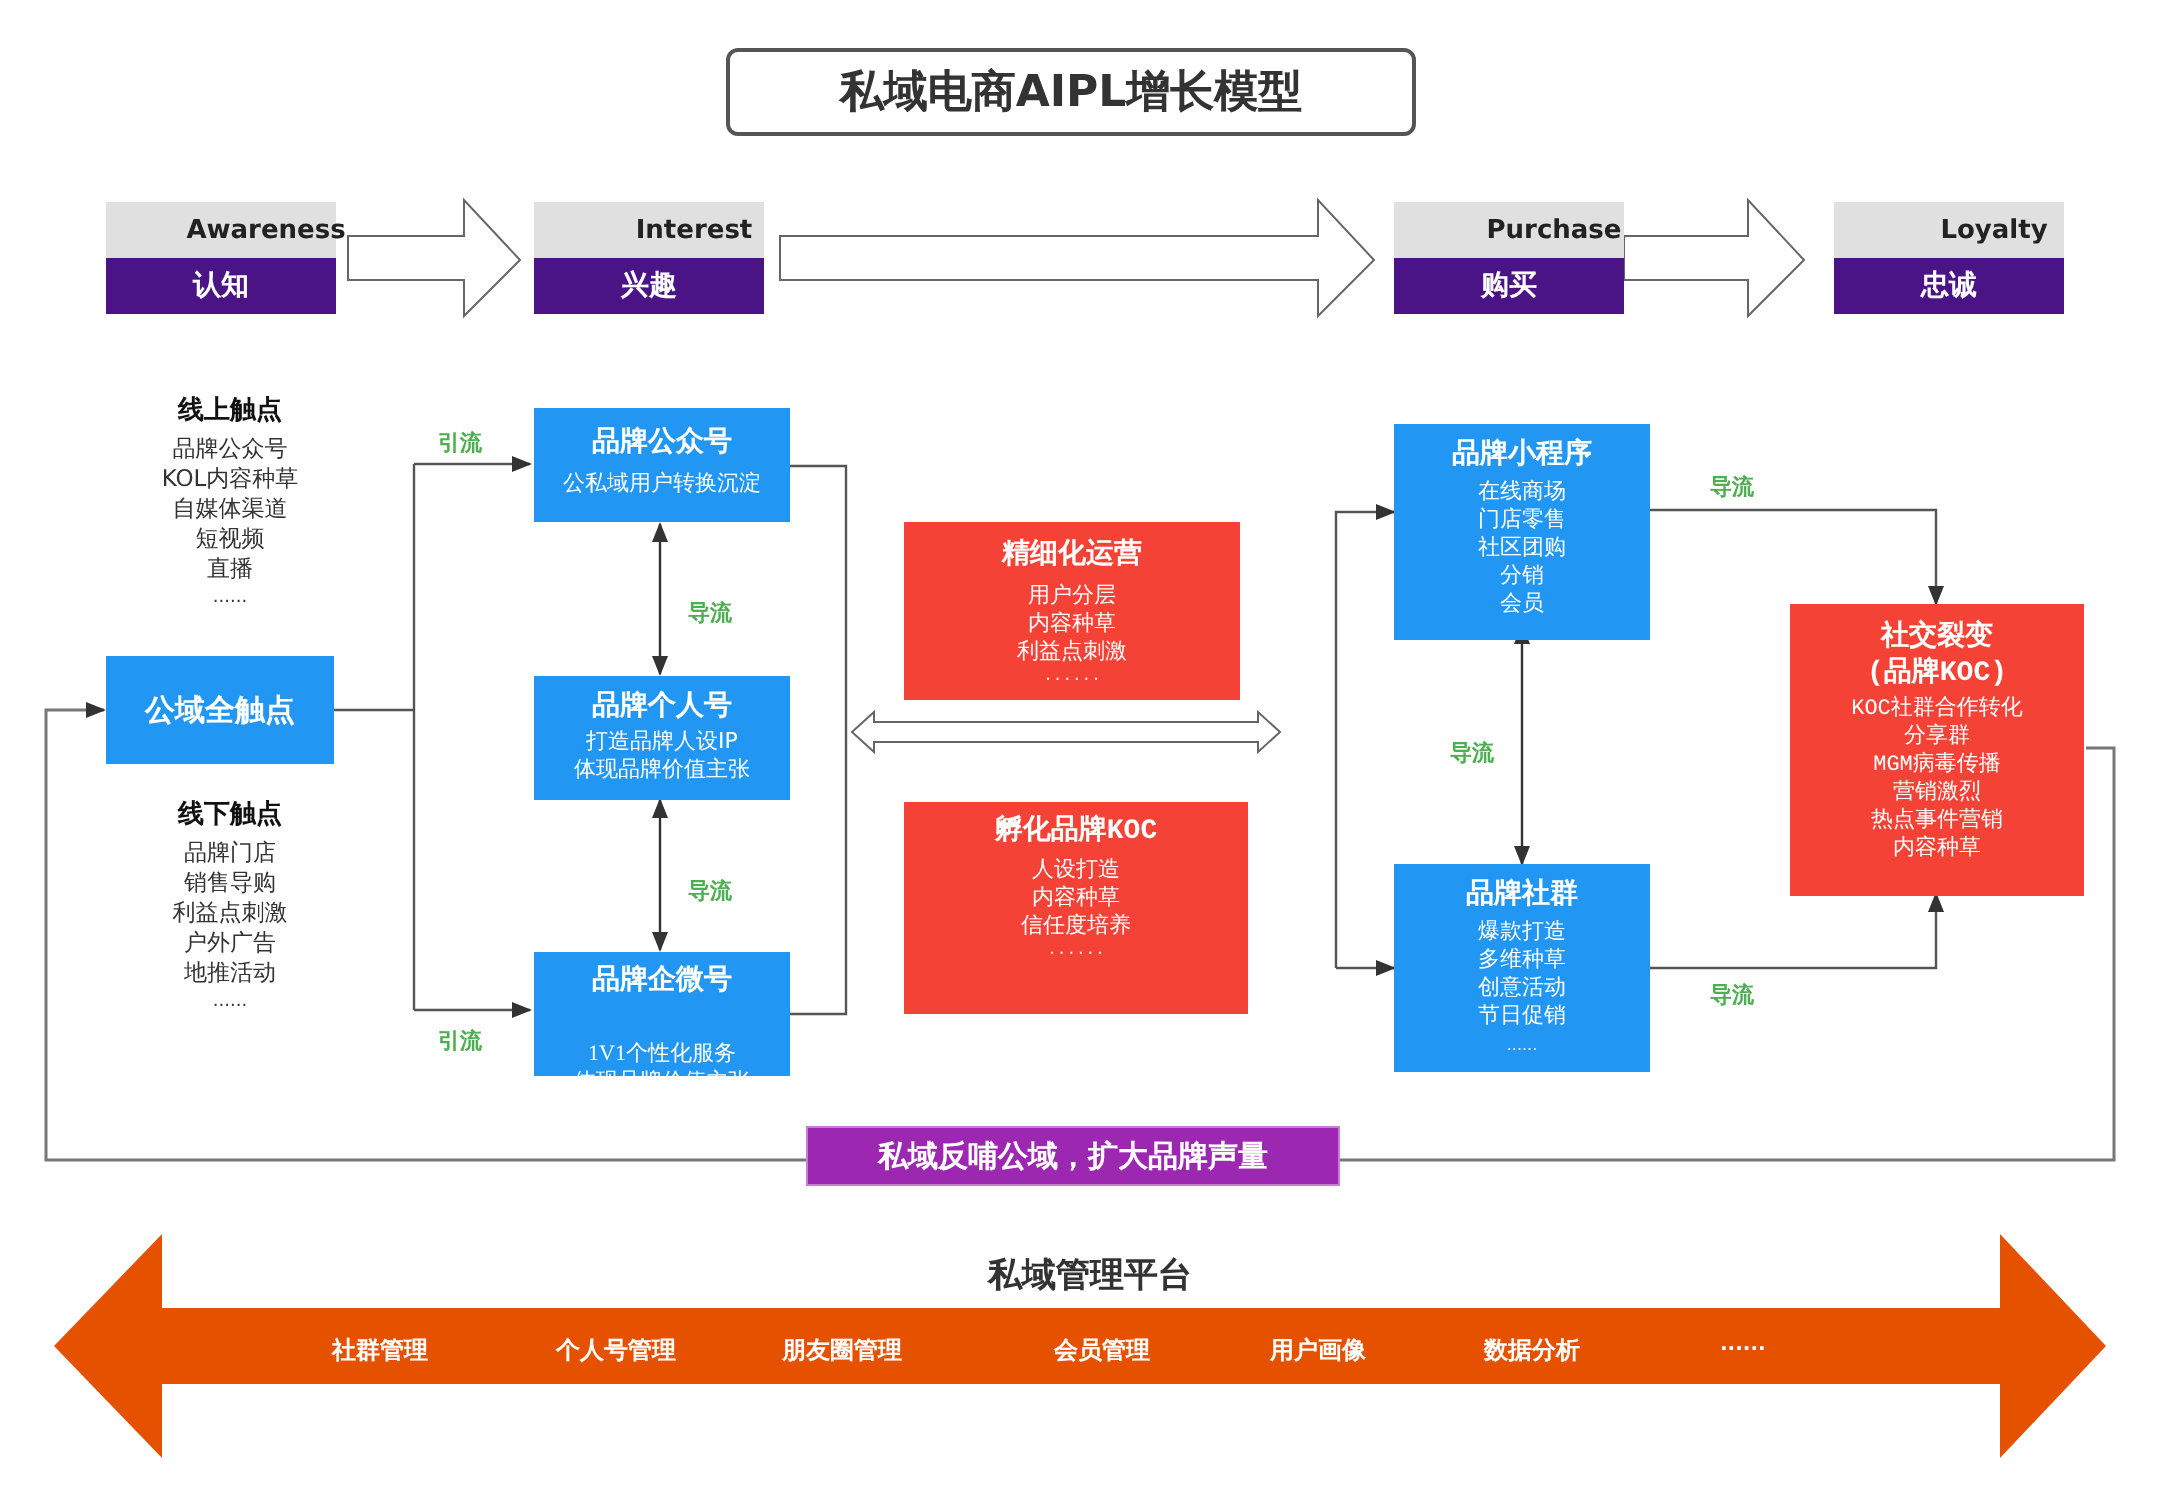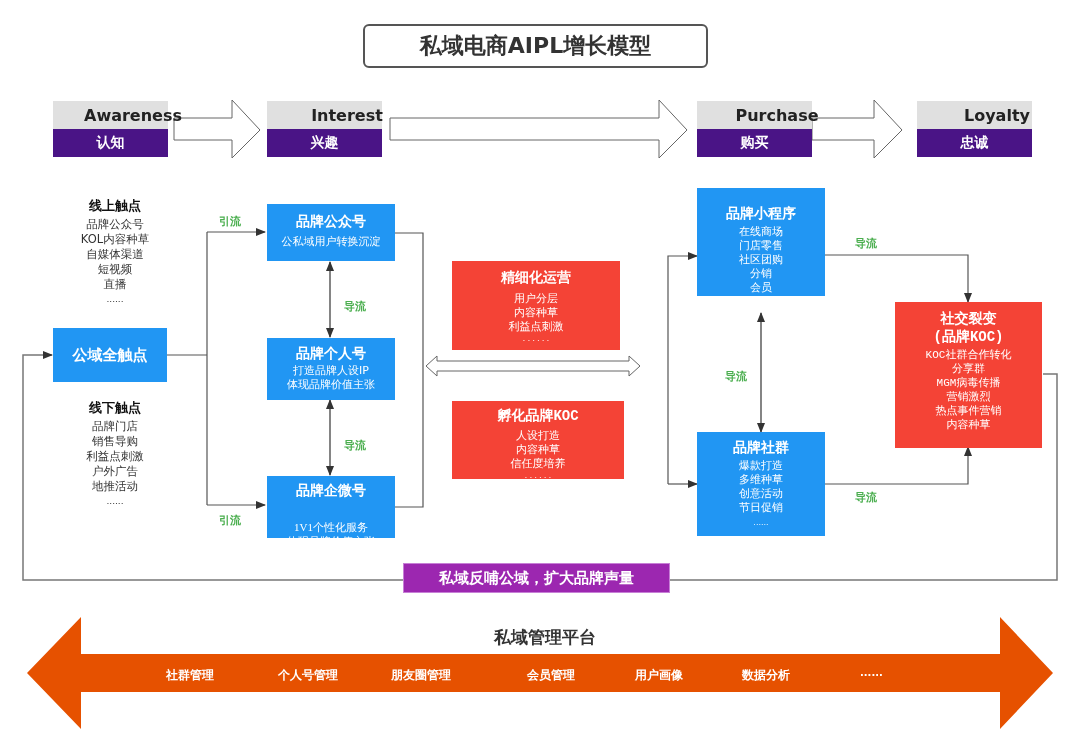--- a/index.html
+++ b/index.html
@@ -6,21 +6,21 @@
   body { width:1080px; height:753px; position:relative; overflow:hidden;
          font-family:"DejaVu Sans", "Liberation Sans", sans-serif; }
   .abs { position:absolute; }
   #wires { position:absolute; left:0; top:0; width:1080px; height:753px; pointer-events:none; }
 
   .title-box { left:363px; top:24px; width:345px; height:44px; border:2px solid #555;
                border-radius:6px; box-sizing:border-box; display:flex; align-items:center;
                justify-content:center; font-size:22px; font-weight:bold; color:#333; background:#fff; }
 
   .stage { width:115px; height:56px; }
-  .stage .en { height:28px; background:#e0e0e0; color:#222; font-size:16px; font-weight:bold;
+  .stage .en { height:28px; background:#e0e0e0; color:#222; font-size:13px; font-weight:bold;
                display:flex; align-items:center; justify-content:center;padding-left:45px; }
   .stage .zh { height:28px; background:#4a1486; color:#fff; font-size:14px; font-weight:bold;
                display:flex; align-items:center; justify-content:center; }
 
   .txt-col { text-align:center; color:#333; font-size:11.5px; line-height:15px; }
   .txt-col .hd { font-weight:bold; font-size:13px; color:#111; margin-bottom:4px; }
   .txt-col .dots { font-size:9px; line-height:14px; }
 
   .box { box-sizing:border-box; color:#fff; text-align:center; display:flex; flex-direction:column;
          align-items:center; justify-content:flex-start; }
@@ -147,29 +147,29 @@
   <div class="bl">体现品牌价值主张</div>
 </div>
 
 <div class="abs box red" style="left:452px;top:261px;width:168px;height:89px;padding-top:8px;">
   <div class="bt">精细化运营</div>
   <div class="bl" style="margin-top:5px;">用户分层</div>
   <div class="bl">内容种草</div>
   <div class="bl">利益点刺激</div>
   <div class="dots">......</div>
 </div>
-<div class="abs box red" style="left:452px;top:401px;width:172px;height:78px;padding-top:6px;">
+<div class="abs box red" style="left:452px;top:401px;width:172px;height:106px;padding-top:6px;">
   <div class="bt">孵化品牌KOC</div>
   <div class="bl" style="margin-top:4px;">人设打造</div>
   <div class="bl">内容种草</div>
   <div class="bl">信任度培养</div>
   <div class="dots">......</div>
 </div>
 
-<div class="abs box blue" style="left:697px;top:188px;width:128px;height:108px;padding-top:16px;">
+<div class="abs box blue" style="left:697px;top:212px;width:128px;height:108px;padding-top:6px;">
   <div class="bt">品牌小程序</div>
   <div class="bl" style="margin-top:3px;">在线商场</div>
   <div class="bl">门店零售</div>
   <div class="bl">社区团购</div>
   <div class="bl">分销</div>
   <div class="bl">会员</div>
 </div>
 <div class="abs box blue" style="left:697px;top:432px;width:128px;height:104px;padding-top:6px;">
   <div class="bt">品牌社群</div>
   <div class="bl" style="margin-top:3px;">爆款打造</div>

